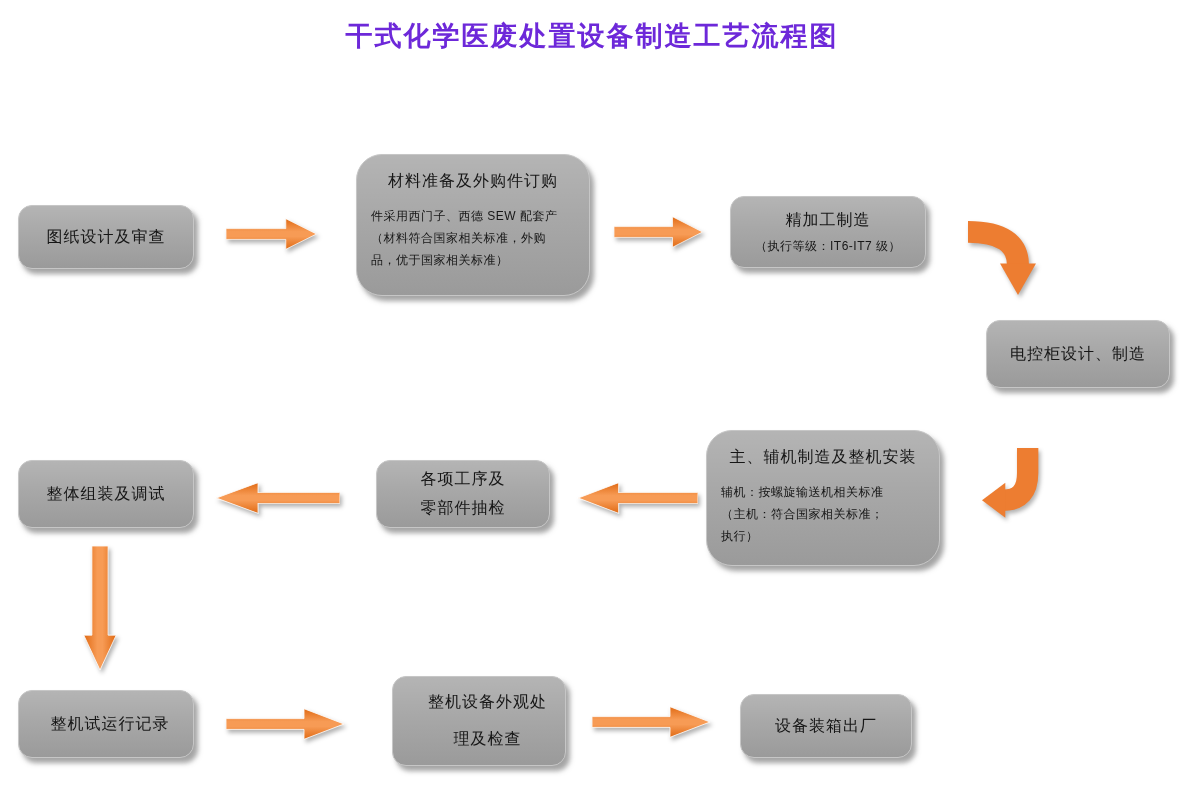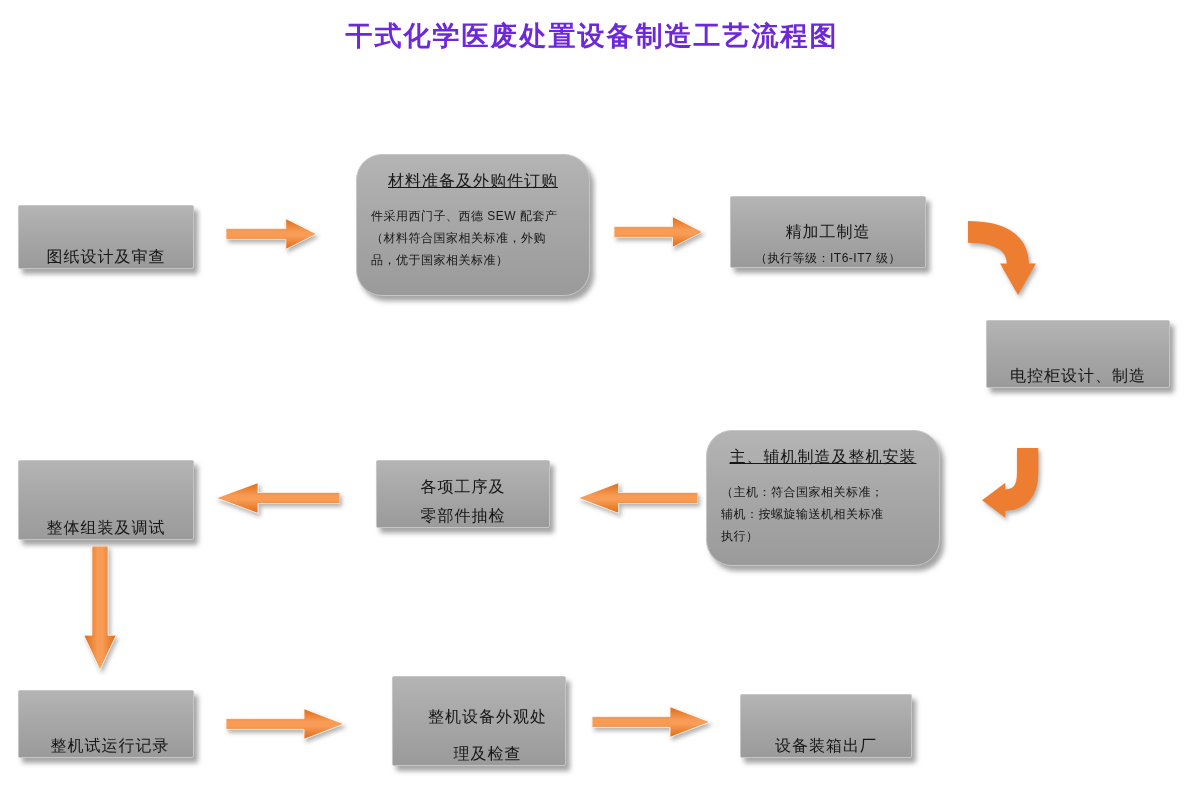--- a/index.html
+++ b/index.html
@@ -22,35 +22,35 @@
     font-size: 27px;
     font-weight: bold;
     letter-spacing: 2px;
     color: #6d28d9;
   }
   .node {
     position: absolute;
     background-color: var(--box-fill, #a4a4a4);
     background-image: linear-gradient(180deg, rgba(255,255,255,0.18) 0%, rgba(255,255,255,0.04) 45%, rgba(0,0,0,0.06) 100%);
     border: 1px solid #c6c6c6;
-    border-radius: 2px;
+    border-radius: 14px;
     box-shadow: 4px 5px 5px rgba(90,90,90,0.55);
     display: flex;
     flex-direction: column;
     align-items: center;
-    justify-content: flex-end;
+    justify-content: center;
     color: #161616;
   }
   .node--lg { border-radius: 26px; justify-content: flex-start; }
   .node .label {
     font-size: 16px;
     letter-spacing: 1px;
     text-align: center;
   }
-  .node--lg .label { margin-top: 16px; text-decoration: underline; }
+  .node--lg .label { margin-top: 16px; }
   .node .note {
     font-size: 12px;
     line-height: 1.85;
     text-align: left;
     width: 100%;
     padding: 0 14px;
     letter-spacing: 0.5px;
   }
   .node .note-center {
     font-size: 12px;
@@ -131,40 +131,40 @@
   </div>
 
   <svg class="arrow" style="left:982px; top:446px;" width="68" height="92" viewBox="0 0 70 95" preserveAspectRatio="none">
     <path class="elbow-stroke" d="M 47 2 L 47 28 Q 47 56 22 56" stroke-width="22"></path>
     <polygon class="elbow-fill" points="24,38 24,74 0,56"></polygon>
   </svg>
 
   <div class="node node--lg" style="left:706px; top:430px; width:234px; height:136px;">
     <div class="label">主、辅机制造及整机安装</div>
     <div class="notes-block">
+      <div class="note indent-sm">辅机：按螺旋输送机相关标准</div>
       <div class="note">（主机：符合国家相关标准；</div>
-      <div class="note indent-sm">辅机：按螺旋输送机相关标准</div>
       <div class="note indent-lg">执行）</div>
     </div>
   </div>
 
   <svg class="arrow" style="left:576px; top:480px;" width="122" height="36" viewBox="0 0 120 40" preserveAspectRatio="none">
     <polygon class="block-arrow" points="120,14 42,14 42,3 2,20 42,37 42,26 120,26" fill="url(#gradH)"></polygon>
   </svg>
 
   <div class="node twoline" style="left:376px; top:460px; width:174px; height:68px;">
     <div class="label">各项工序及</div>
     <div class="label">零部件抽检</div>
   </div>
 
   <svg class="arrow" style="left:214px; top:480px;" width="126" height="36" viewBox="0 0 120 40" preserveAspectRatio="none">
     <polygon class="block-arrow" points="120,14 42,14 42,3 2,20 42,37 42,26 120,26" fill="url(#gradH)"></polygon>
   </svg>
 
-  <div class="node" style="left:18px; top:460px; width:176px; height:80px;">
+  <div class="node" style="left:18px; top:460px; width:176px; height:68px;">
     <div class="label">整体组装及调试</div>
   </div>
 
   <svg class="arrow" style="left:82px; top:546px;" width="36" height="126" viewBox="0 0 40 130" preserveAspectRatio="none">
     <polygon class="block-arrow" points="11,0 11,92 2,92 20,128 38,92 29,92 29,0" fill="url(#gradV)"></polygon>
   </svg>
 
   <div class="node" style="left:18px; top:690px; width:176px; height:68px;padding-left:8px;">
     <div class="label">整机试运行记录</div>
   </div>

